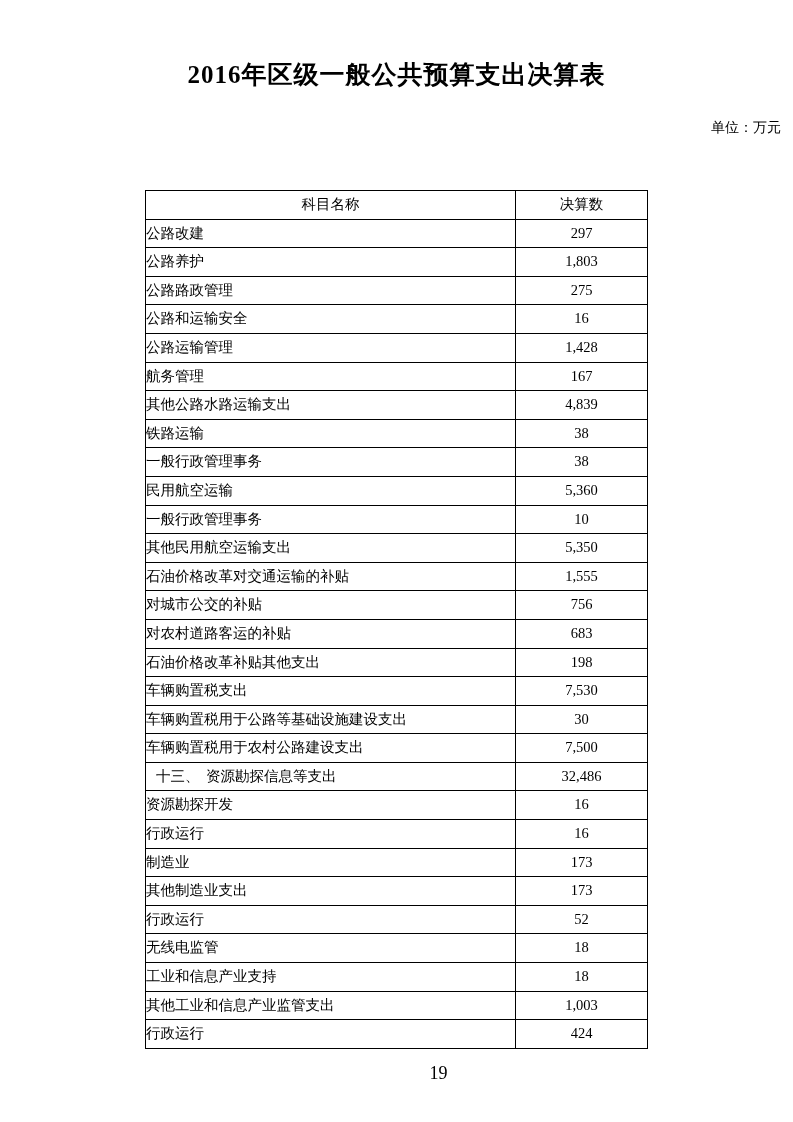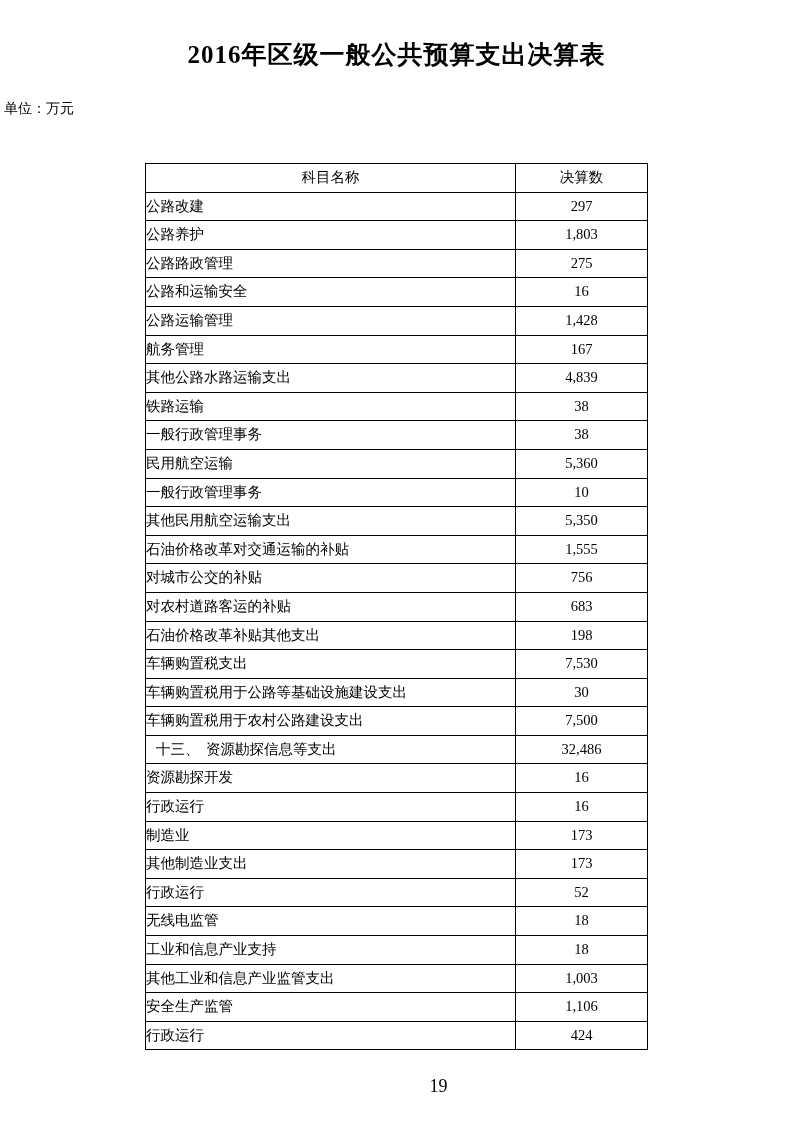--- a/index.html
+++ b/index.html
@@ -19,27 +19,28 @@
     height: 1122px;
     box-sizing: border-box;
     padding: 0;
     position: relative;
   }
   .doc-title {
     text-align: center;
     font-size: 25px;
     font-weight: bold;
     letter-spacing: 1px;
-    margin: 13px;
-    padding-top: 25px;
+    margin: 0;
+    padding-top: 58px;
     font-family: "Liberation Serif", "DejaVu Serif", serif;
   }
   .unit-line {
+    text-align: right;
     font-size: 14px;
-    margin: 4px;
+    margin: 12px;
     padding-top: 16px;
     font-family: "Liberation Serif", "DejaVu Serif", serif;
   }
   .table-wrap {
     padding-top: 6px;
     display: flex;
     justify-content: center;
   }
   table.budget {
     border-collapse: collapse;
@@ -221,24 +222,20 @@
           </tr>
           <tr>
             <td class="name lv2">工业和信息产业支持</td>
             <td class="value">18</td>
           </tr>
           <tr>
             <td class="name lv2">其他工业和信息产业监管支出</td>
             <td class="value">1,003</td>
           </tr>
           <tr>
-            <td class="name lv1">安全生产监管</td>
-            <td class="value">1,106</td>
-          </tr>
-          <tr>
             <td class="name lv2">行政运行</td>
             <td class="value">424</td>
           </tr>
         </tbody>
     </table>
   </div>
 
   <div class="page-number">19</div>
 
 </div>

